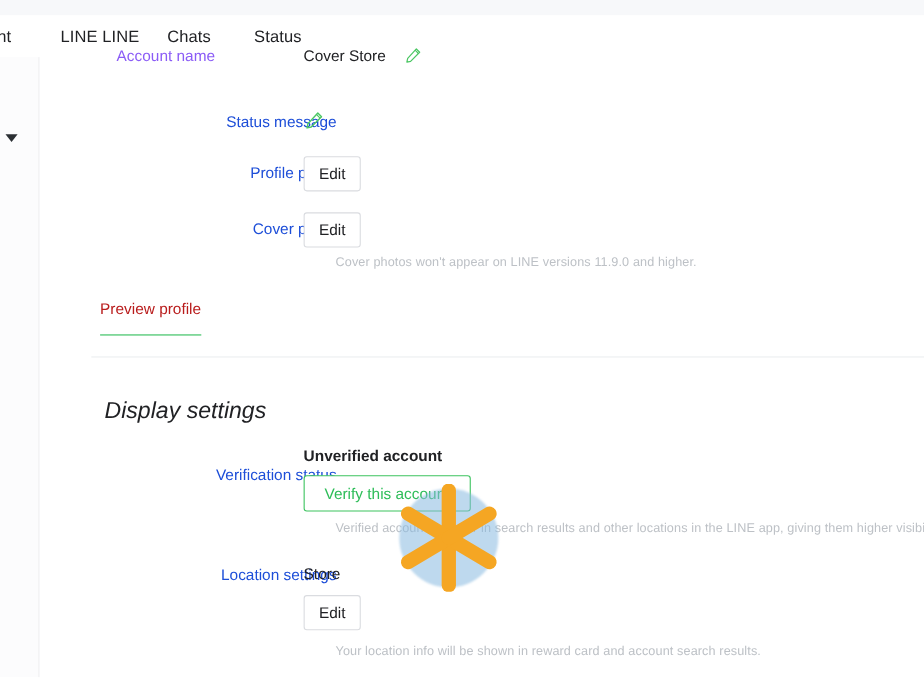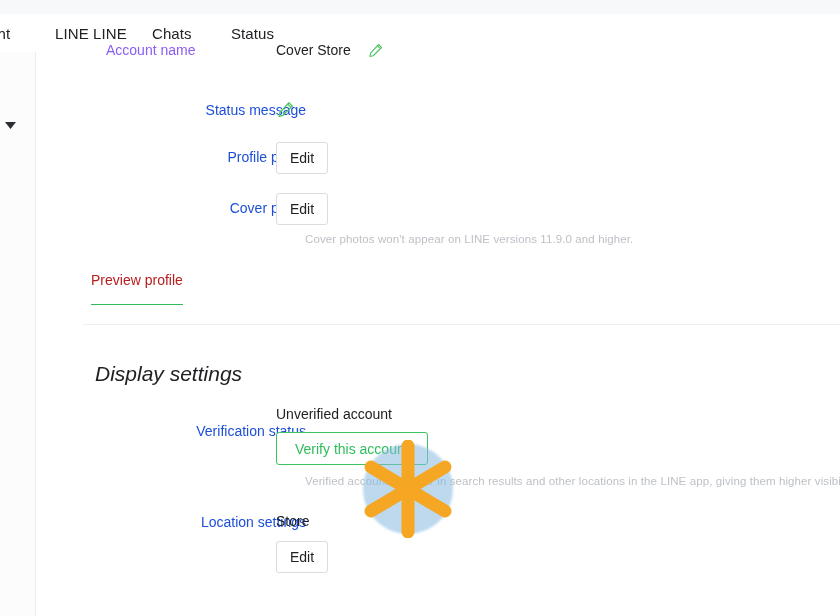--- a/index.html
+++ b/index.html
@@ -221,29 +221,30 @@
     </div>
 
     <span class="link-green" style="top:220px;left:55px;">Preview profile</span>
 
     <div class="divider" style="top:272px;"></div>
 
     <h2 class="section-title" style="top:298px;left:47px;margin:12px;font-style:italic;">Display settings</h2>
 
     <div class="row" style="top:353px;height:110px;">
       <span class="row-label" style="top:18px;">Verification status</span>
-      <span class="row-value" style="top:1px;font-weight:normal;">Unverified account</span>
+      <span class="row-value" style="top:1px;font-weight:bold;">Unverified account</span>
       <button class="btn-verify" style="top:27px;left:240px;">Verify this account</button>
       <span class="row-help" style="top:70px;">Verified accounts appear in search results and other locations in the LINE app, giving them higher visibility.</span>
     </div>
 
     <div class="row" style="top:460px;height:110px;">
       <span class="row-label" style="top:2px;">Location settings</span>
       <span class="row-value" style="top:1px;">Store</span>
       <button class="btn-edit" style="position:absolute;left:240px;top:29px;">Edit</button>
+      <span class="row-help" style="top:74px;">Your location info will be shown in reward card and account search results.</span>
     </div>
 
   </main>
 
   <div class="cursor-overlay" id="cursor-overlay" style="left: 359px; top: 440px;">
     <div class="cursor-halo" style="background: rgba(137, 186, 224, 0.55);"></div>
     <svg class="cursor-star" width="98" height="98" viewBox="0 0 98 98">
       <g id="star-spokes" stroke="#F5A623" stroke-width="13" stroke-linecap="round">
         <line x1="49" y1="49" x2="49" y2="6" stroke="#F5A623"></line>
         <line x1="49" y1="49" x2="49" y2="92" stroke="#F5A623"></line>

